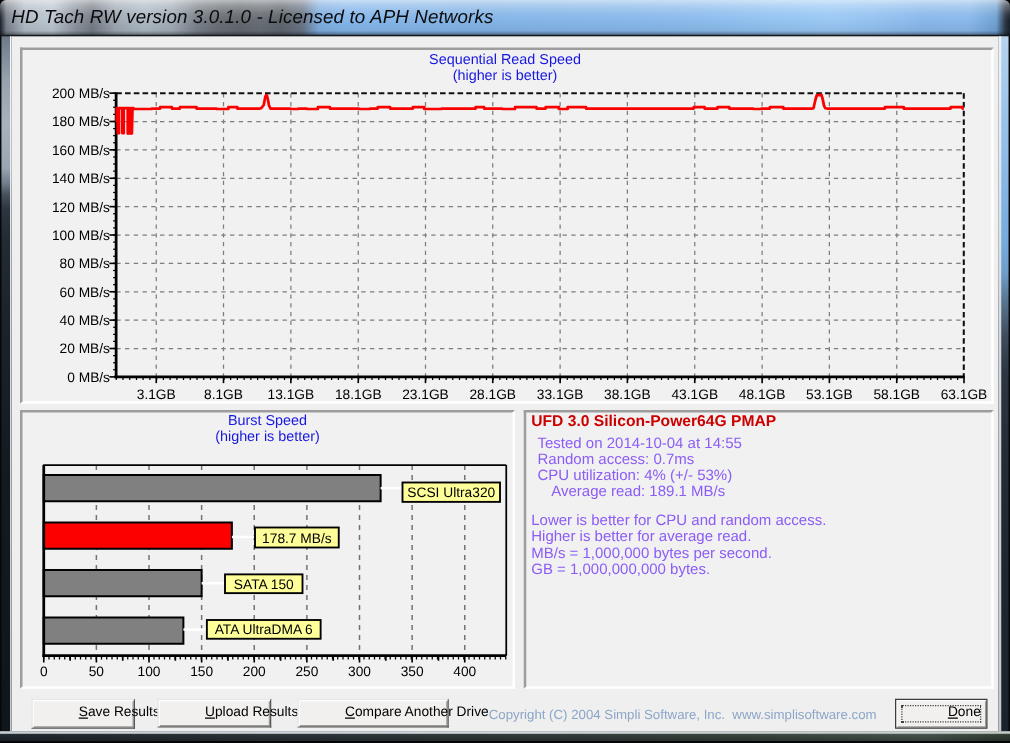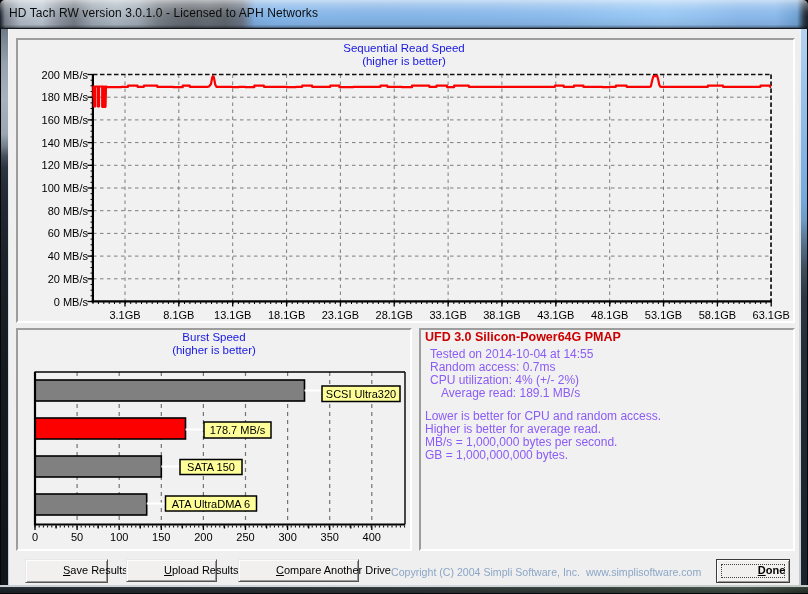--- a/index.html
+++ b/index.html
@@ -12,21 +12,21 @@
   background:
    linear-gradient(to bottom, rgba(255,255,255,0.55) 0%, rgba(255,255,255,0.30) 16%, rgba(255,255,255,0.08) 40%, rgba(0,0,40,0.0) 58%, rgba(0,10,30,0.07) 88%, rgba(8,12,20,0.32) 96%, rgba(8,12,18,0.62) 100%),
    linear-gradient(to right,
     #1a2028 0px,#7a828c 5px,#b2bcc6 20px,#bcc6d0 42px,#8e96a0 60px,#767d86 74px,
     #9ea8b2 92px,#aebac4 115px,#a2acb6 138px,#7a8189 158px,#6a7076 175px,
     #646a70 192px,#696f76 208px,#60666d 225px,#6a7686 242px,#80aee0 255px,
     #84b6ea 275px,#86b6e8 320px,#84b4e6 380px,#86b6e8 440px,#88b8ea 500px,
     #8cbcec 560px,#94c4f2 620px,#9ac8f4 665px,#94c2f0 700px,#8ab8ea 740px,
     #8bb9eb 775px,#70a2d4 797px,#2e3a48 804px,#18202a 808px);
   border-bottom:1px solid #14181d; }
-#title .txt { position:absolute; left:9px; top:0; height:27px; line-height:27px; font-size:12px; color:#0c0c0c; letter-spacing:0.1px; }
+#title .txt { position:absolute; left:9px; top:0; height:27px; line-height:27px; font-size:15px; color:#0c0c0c; letter-spacing:0.1px;font-style:italic; }
 
 #bl { position:absolute; left:0; top:29px; width:9px; height:557px;
   background:linear-gradient(to bottom,#6e7a88 0px,#96a2ae 35px,#a8b2bc 70px,#9aa6b2 105px,#707c89 118px,#46505c 127px,#2d3640 138px,#232b34 160px,#1b222a 230px,#141a20 350px,#10151b 557px);
   border-left:1px solid #05070a; }
 #bl::after { content:""; position:absolute; right:0; top:0; width:1.5px; height:100%;
   background:linear-gradient(to bottom,#f8fafc,#d8dde2 40%,#c6ccd2); }
 #br { position:absolute; right:0; top:29px; width:9px; height:557px;
   background:linear-gradient(to bottom,#b6d2ee 0px,#9cc4ea 60px,#84b4e4 125px,#74aadc 168px,#6e9cc8 190px,#5a7894 210px,#3e4c5c 240px,#2c3642 270px,#242c36 330px,#1e2630 430px,#1a222c 557px);
   border-right:1px solid #05070a; }
 #br::after { content:""; position:absolute; left:0; top:0; width:1.5px; height:100%;
@@ -48,21 +48,21 @@
 .bluet { position:absolute; width:100%; text-align:center; color:#1717e0; font-size:11.5px; }
 
 .it { position:absolute; left:425px; font-size:12px; color:#8b5cf6; white-space:pre; }
 .ind { left:430px; }
 #redhead { position:absolute; left:425px; top:330px; font-size:12.5px; font-weight:bold; color:#cc0000; }
 
 .btn { position:absolute; background:#f1f0ee; white-space:nowrap; font-size:11px; color:#000; text-align:center;
   border:1px solid; border-color:#e8e8e8 #555 #555 #e8e8e8;
   box-shadow:inset 1px 1px 0 #fdfdfd, inset -1px -1px 0 #9a9a9a; }
 .btn span { position:relative; top:4px;margin-left:37px; }
-#done { background:#f1f0ee; border:1.6px solid #3c3c3c; box-shadow:inset 1px 1px 0 #fdfdfd, inset -1px -1px 0 #9a9a9a;font-weight:bold; }
+#done { background:#f1f0ee; border:1.6px solid #3c3c3c; box-shadow:inset 1px 1px 0 #fdfdfd, inset -1px -1px 0 #9a9a9a; }
 #done i { position:absolute; left:4px; top:4px; right:4px; bottom:4px; border:1px dotted #444; font-style:normal; }
 #copy { position:absolute; left:391px; top:566px; font-size:10.6px; color:#8ba6c6; }
 svg { position:absolute; left:0; top:0; }
 .ax { font-family:"Liberation Sans",sans-serif; font-size:11px; fill:#000; }
 .gh,.gv { stroke:#7d7d7d; stroke-width:1; stroke-dasharray:3.5 3.5; fill:none; }
 .gv2 { stroke:#737373; stroke-width:1.2; stroke-dasharray:4 4; fill:none; }
 .gt { stroke:#111; stroke-width:1.6; stroke-dasharray:4.5 2.5; fill:none; }
 .tick { stroke:#000; stroke-width:1.3; }
 .tickm { stroke:#000; stroke-width:1; }
 </style></head>
@@ -461,21 +461,21 @@
 <line x1="387.8" y1="525.5" x2="387.8" y2="527.5" class="tickm"></line>
 <line x1="392.0" y1="525.5" x2="392.0" y2="527.5" class="tickm"></line>
 <line x1="396.2" y1="525.5" x2="396.2" y2="527.5" class="tickm"></line>
 <line x1="400.4" y1="525.5" x2="400.4" y2="527.5" class="tickm"></line>
 <line x1="404.6" y1="525.5" x2="404.6" y2="527.5" class="tickm"></line>
  </svg>
 
  <div id="redhead">UFD 3.0 Silicon-Power64G PMAP</div>
  <div class="it ind" style="top:347px;">Tested on 2014-10-04 at 14:55</div>
  <div class="it ind" style="top:360px;">Random access: 0.7ms</div>
- <div class="it ind" style="top:373px;">CPU utilization: 4% (+/- 2%)</div>
+ <div class="it ind" style="top:373px;">CPU utilization: 4% (+/- 53%)</div>
  <div class="it ind" style="top:386px;margin-left:11px;">Average read: 189.1 MB/s</div>
  <div class="it" style="top:409px;">Lower is better for CPU and random access.</div>
  <div class="it" style="top:422px;">Higher is better for average read.</div>
  <div class="it" style="top:435px;">MB/s = 1,000,000 bytes per second.</div>
  <div class="it" style="top:448px;">GB = 1,000,000,000 bytes.</div>
 
  <div class="btn" style="left:25px; top:559px; width:83px; height:24px;"><span><u>S</u>ave Results</span></div>
  <div class="btn" style="left:126px; top:559px; width:91px; height:23px;"><span><u>U</u>pload Results</span></div>
  <div class="btn" style="left:238px; top:559px; width:121px; height:23px;"><span><u>C</u>ompare Another Drive</span></div>
  <div class="btn" id="done" style="left:716px; top:559px; width:74px; height:24px;"><i></i><span><u>D</u>one</span></div>

